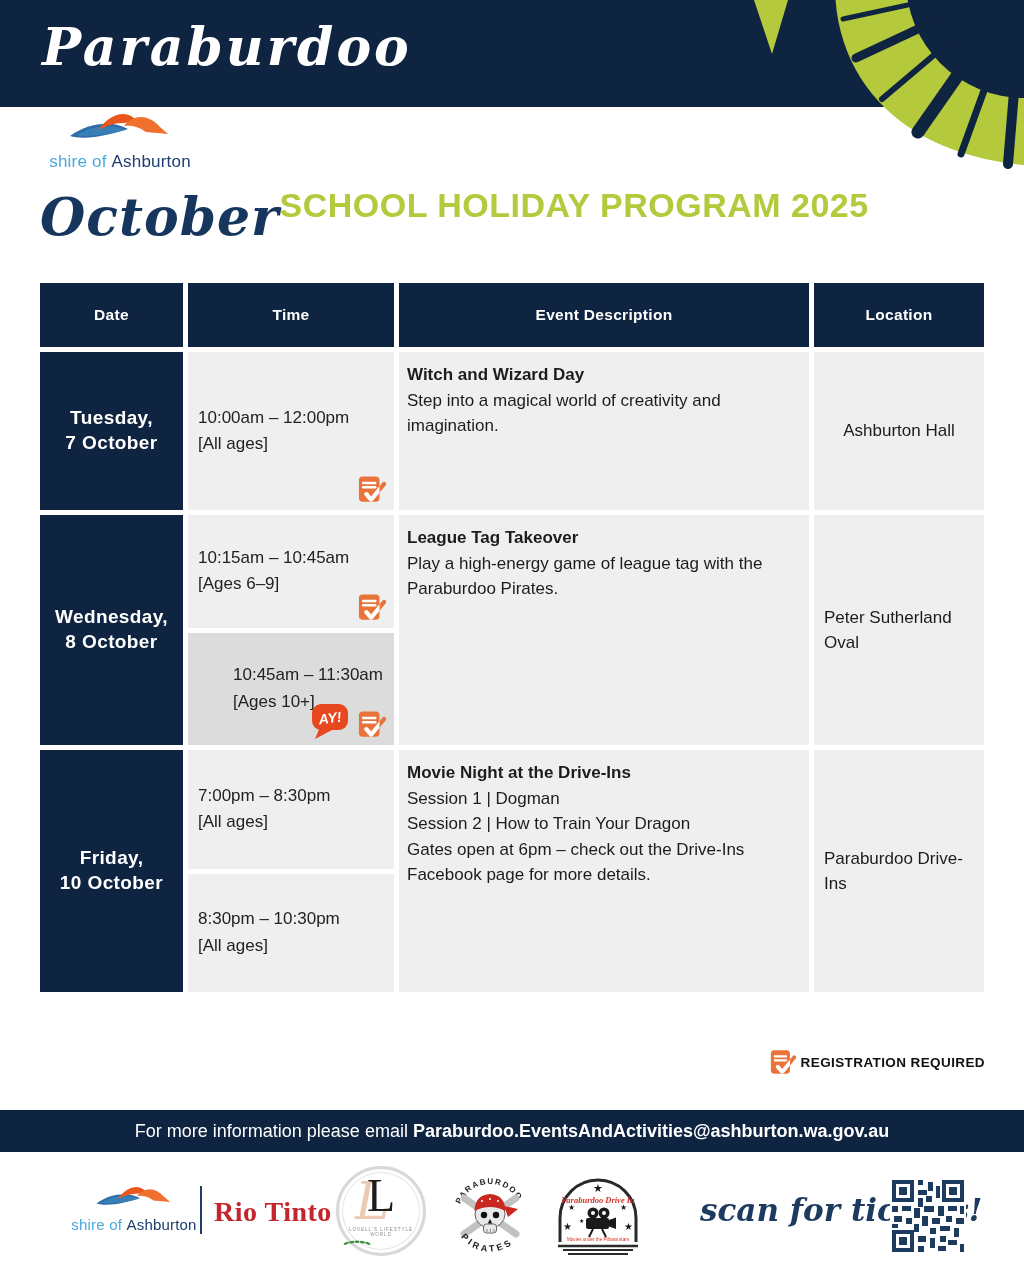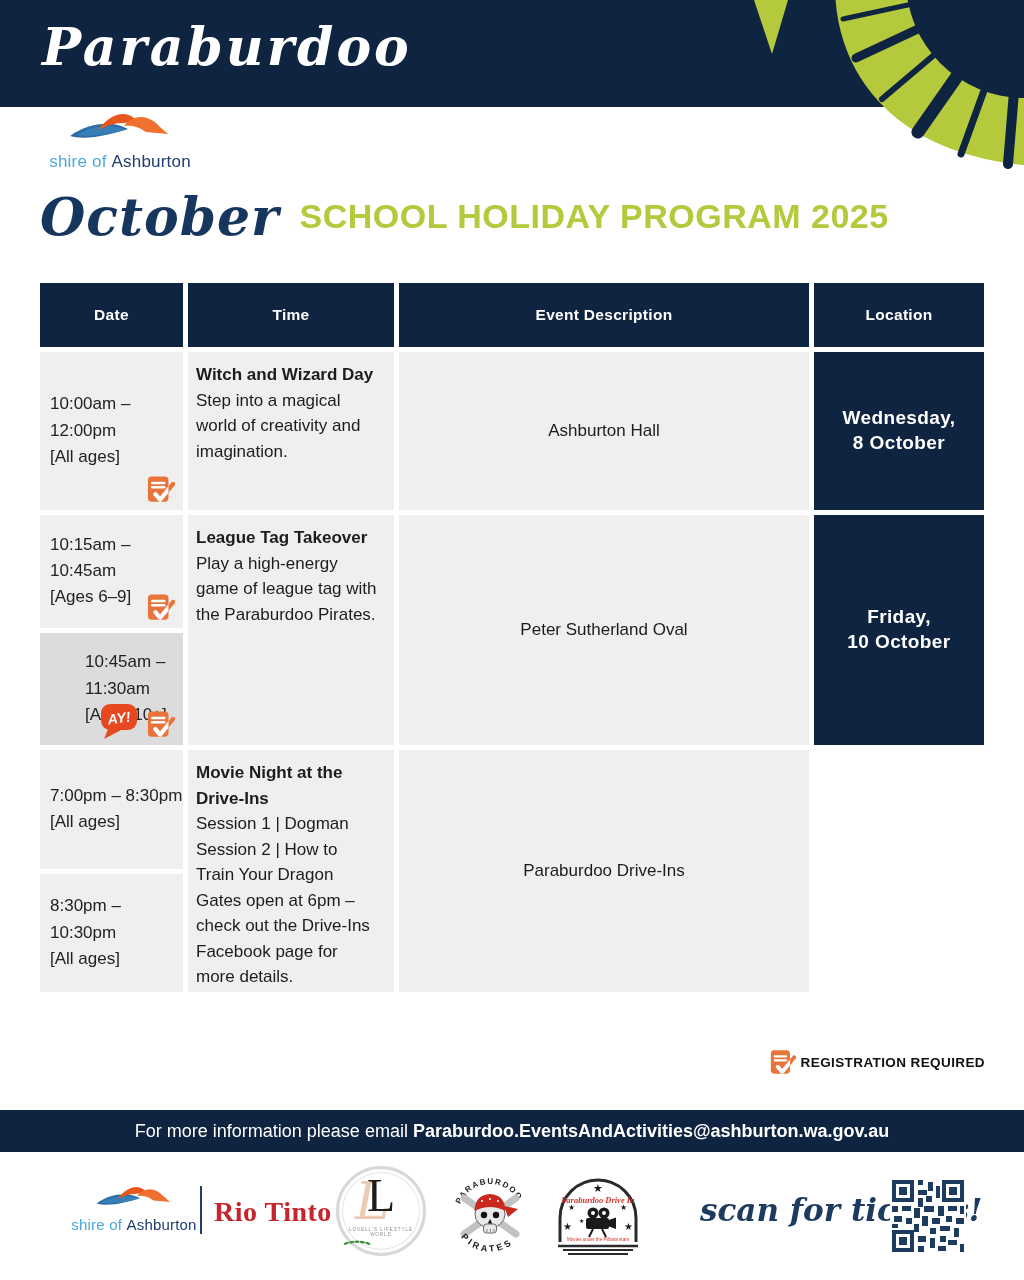--- a/index.html
+++ b/index.html
@@ -15,21 +15,21 @@
     font-size:52px;letter-spacing:3px;
   }
   .brush-svg{position:absolute;top:0;right:0;width:310px;height:185px;}
   
   .shire-block{position:absolute;left:40px;top:110px;width:160px;text-align:center;}
   .shire-block svg{width:104px;height:40px;display:block;margin:0 auto;}
   .shire-text{font-size:17px;letter-spacing:.2px;margin-top:2px;}
   .shire-text .pre{color:#4aa9dc;}
   .shire-text .nm{color:#1d3e6e;font-weight:500;}
   
-  .title-row{position:absolute;left:40px;top:186px;display:flex;align-items:center;gap:20px;white-space:nowrap;}
+  .title-row{position:absolute;left:40px;top:186px;display:flex;align-items:flex-start;white-space:nowrap;}
   .month-script{
     font-family:"DejaVu Serif", serif;font-style:italic;font-weight:bold;
     font-size:52px;color:#17365e;letter-spacing:1px;
   }
   .heading{font-size:34px;font-weight:800;color:#b4c93c;letter-spacing:.5px;}
   
   .program-table{
     position:absolute;left:40px;top:283px;width:944px;
     display:grid;grid-template-columns:143px 206px 1fr 170px;
     grid-template-rows:64px 158px 230px 242px;gap:5px;
@@ -139,20 +139,26 @@
   <span class="heading">SCHOOL HOLIDAY PROGRAM 2025</span>
 </div>
 
 <div class="program-table">
 
   <div class="cell th">Date</div>
   <div class="cell th">Time</div>
   <div class="cell th">Event Description</div>
   <div class="cell th">Location</div>
 
+  <div class="cell date-cell">
+    <div>
+        <div>Tuesday,</div>
+        <div>7 October</div>
+      </div>
+  </div>
   <div class="time-wrap">
     <div class="time-cell">
       <div>10:00am – 12:00pm</div>
       <div>[All ages]</div>
       <div class="badge-row">
         <svg class="reg-icon" viewBox="0 0 30 32">
             <use href="#sym-reg"></use>
           </svg>
       </div>
     </div>

